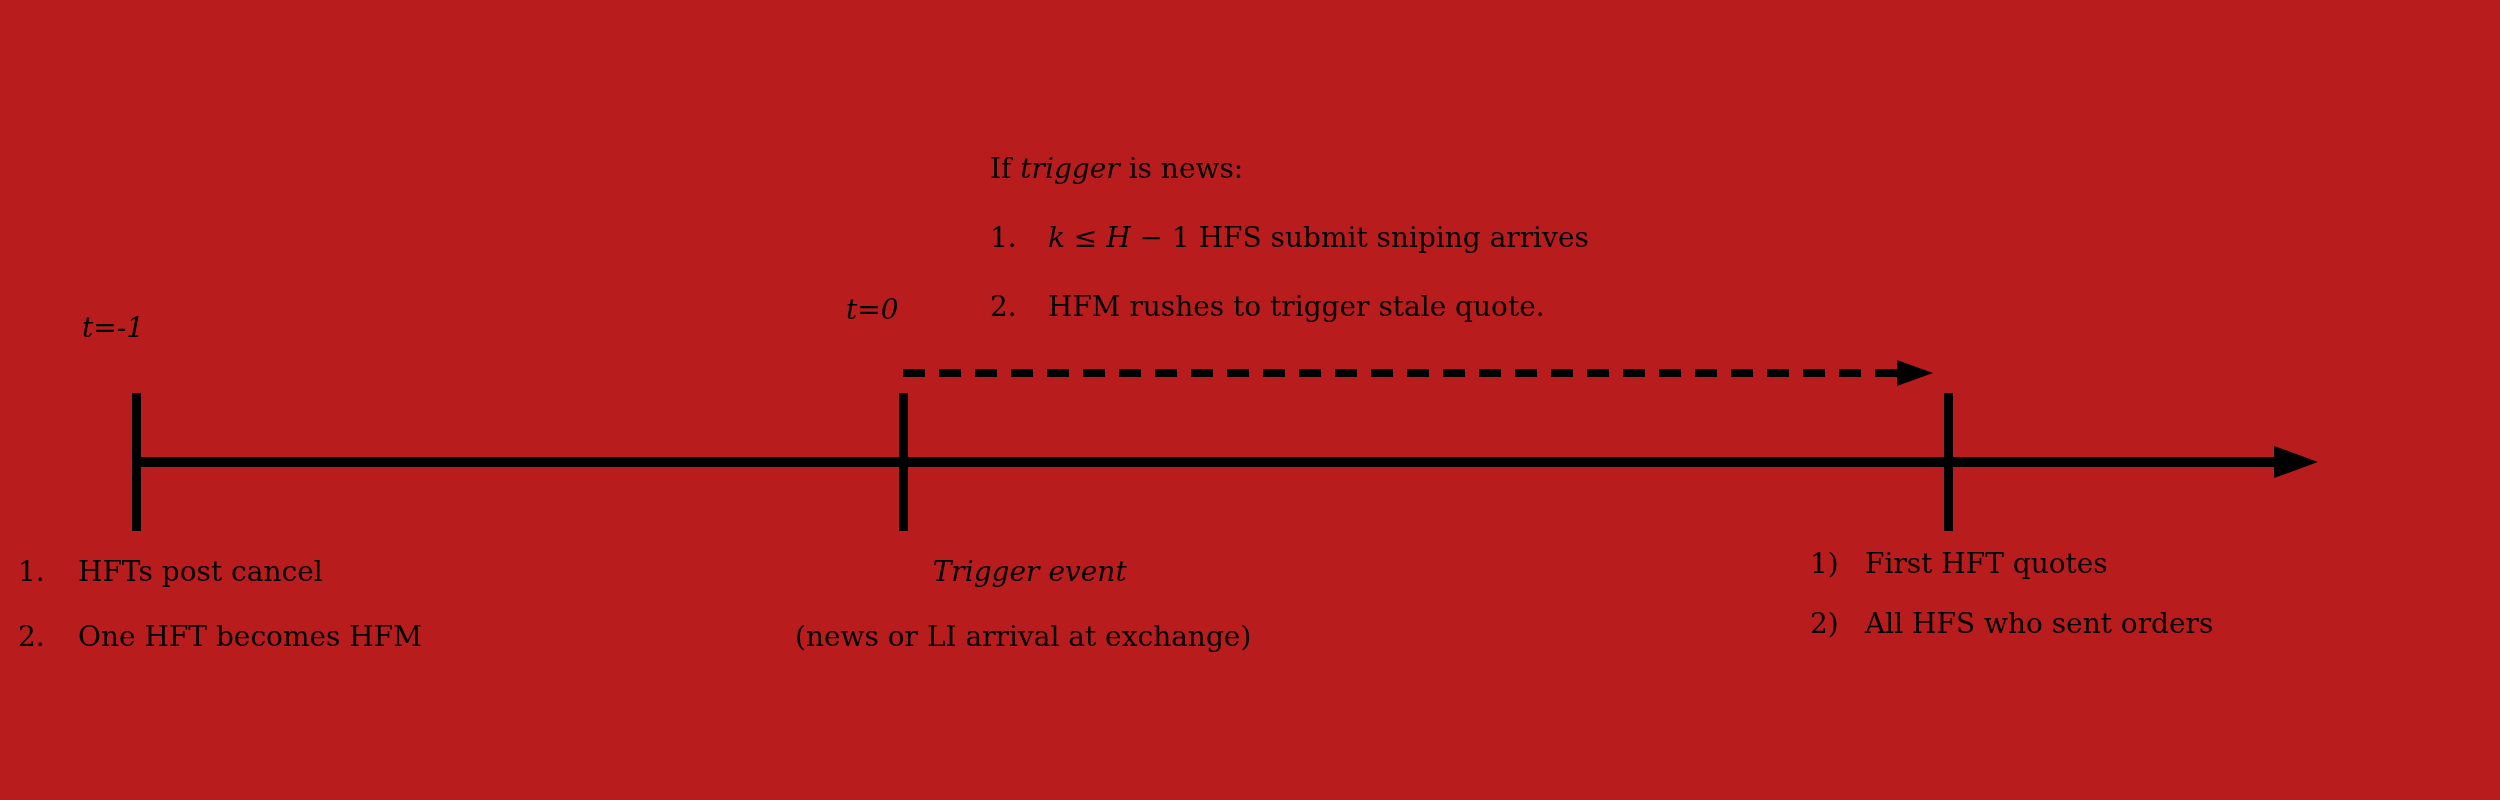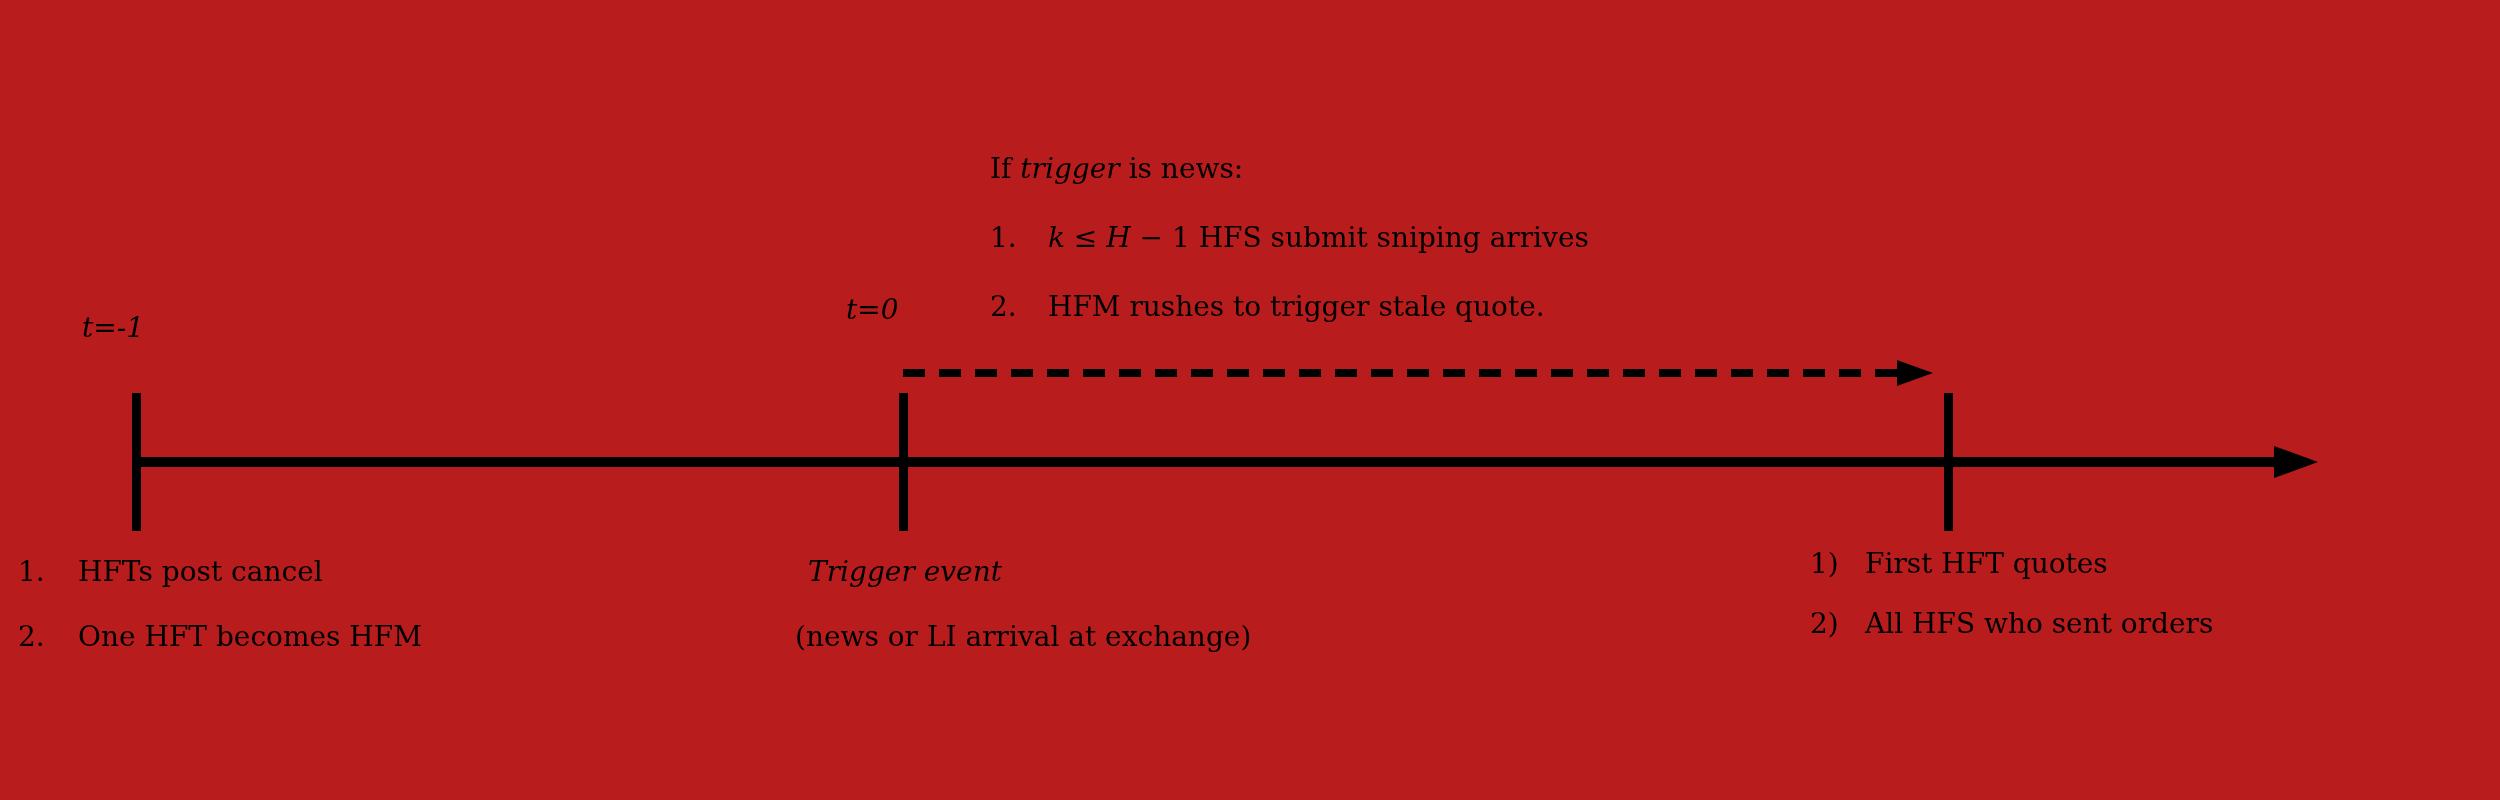--- a/index.html
+++ b/index.html
@@ -52,21 +52,21 @@
   }
   .tick { position:absolute; top:393px; width:9px; height:138px; background:#000000; }
   .tick.t1 { left:132px; }
   .tick.t2 { left:899px; }
   .tick.t3 { left:1944px; }
 
   
   .ev-left  { left:18px;  top:539px; line-height:65px; }
   .ev-left .num { width:60px; }
   .ev-mid   { left:795px; top:539px; line-height:65px; }
-  .ev-mid .title { padding-left:13px; }
+  .ev-mid .title { padding-left:13px;text-align:center; }
   .ev-right { left:1810px; top:534px; line-height:60px; }
   .ev-right .num { width:55px; }
 </style>
 </head>
 <body>
 
 <div class="canvas">
 
   <div class="blk upper">
     <div><span>If </span><span class="it">trigger</span><span> is news:</span></div>

